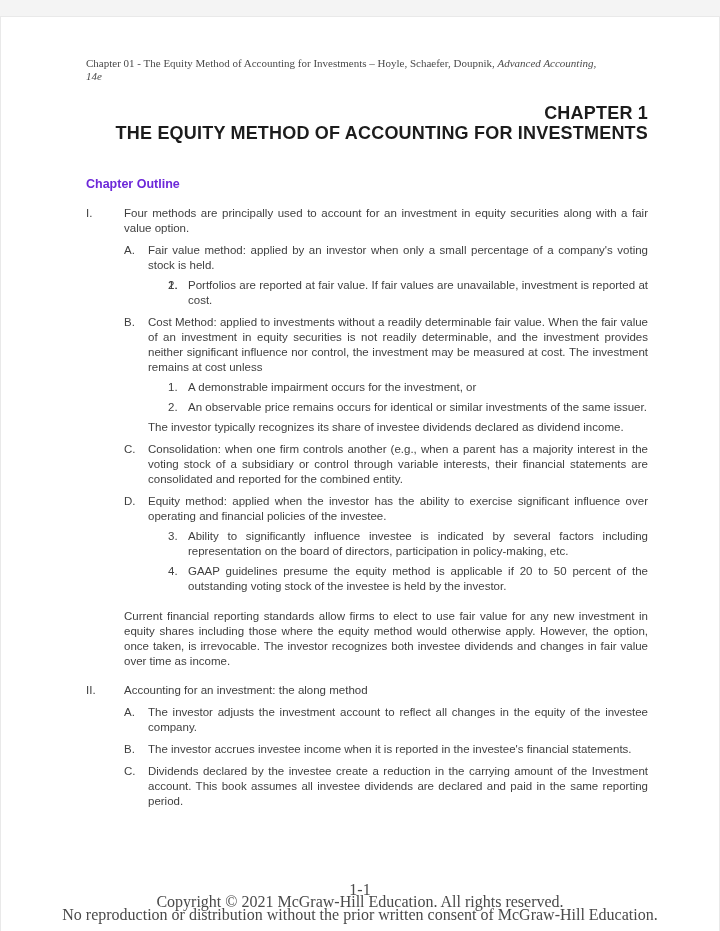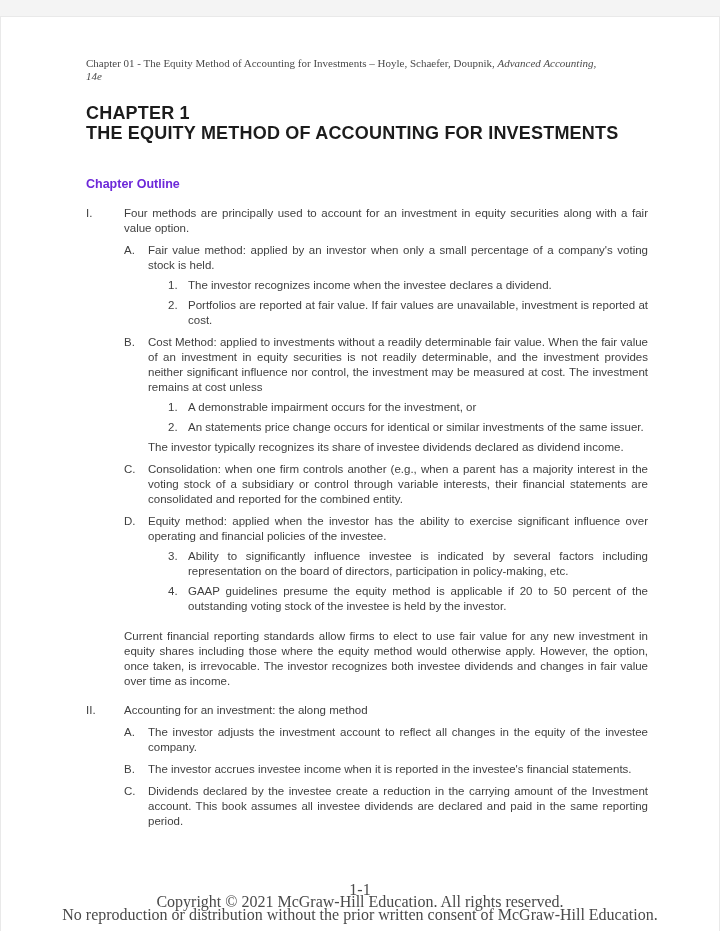--- a/index.html
+++ b/index.html
@@ -26,21 +26,21 @@
     font-family: "Liberation Serif", serif;
     font-size: 11px;
     line-height: 13px;
     color: #4a4a4a;
     text-align: left;
   }
   .running-header em { font-style: italic; }
   
   .title-block {
     margin-top: 21px;
-    text-align: left;
+    text-align: right;
     font-weight: bold;
     font-size: 18px;
     line-height: 19.5px;
     letter-spacing: 0.2px;
     color: #1c1c1c;
   }
   
   .outline-heading {
     margin: 34px 0 0 0;
     font-size: 12.5px;
@@ -86,25 +86,25 @@
     <div class="title-block">
       <div>CHAPTER 1</div>
       <div>THE EQUITY METHOD OF ACCOUNTING FOR INVESTMENTS</div>
     </div>
 
     <div class="outline-heading">Chapter Outline</div>
 
     <div class="outline" id="outline">
         <div class="row sec"><span class="marker">I.</span><span>Four methods are principally used to account for an investment in equity securities along with a fair value option.</span></div>
         <div class="row item"><span class="marker">A.</span><span>Fair value method: applied by an investor when only a small percentage of a company's voting stock is held.</span></div>
-        <div class="row sub"><span class="marker">1.</span><span>The investor recognizes income when the investee declares a dividend.</span></div>
+        <div class="row sub"><span class="marker">1.</span></div>
         <div class="row sub"><span class="marker">2.</span><span>Portfolios are reported at fair value. If fair values are unavailable, investment is reported at cost.</span></div>
         <div class="row item"><span class="marker">B.</span><span>Cost Method: applied to investments without a readily determinable fair value. When the fair value of an investment in equity securities is not readily determinable, and the investment provides neither significant influence nor control, the investment may be measured at cost. The investment remains at cost unless</span></div>
         <div class="row sub"><span class="marker">1.</span><span>A demonstrable impairment occurs for the investment, or</span></div>
-        <div class="row sub"><span class="marker">2.</span><span>An statements price change occurs for identical or similar investments of the same issuer.</span></div>
+        <div class="row sub"><span class="marker">2.</span><span>An observable price remains occurs for identical or similar investments of the same issuer.</span></div>
         <div class="row note"><span>The investor typically recognizes its share of investee dividends declared as dividend income.</span></div>
         <div class="row item"><span class="marker">C.</span><span>Consolidation: when one firm controls another (e.g., when a parent has a majority interest in the voting stock of a subsidiary or control through variable interests, their financial statements are consolidated and reported for the combined entity.</span></div>
         <div class="row item"><span class="marker">D.</span><span>Equity method: applied when the investor has the ability to exercise significant influence over operating and financial policies of the investee.</span></div>
         <div class="row sub"><span class="marker">3.</span><span>Ability to significantly influence investee is indicated by several factors including representation on the board of directors, participation in policy-making, etc.</span></div>
         <div class="row sub"><span class="marker">4.</span><span>GAAP guidelines presume the equity method is applicable if 20 to 50 percent of the outstanding voting stock of the investee is held by the investor.</span></div>
         <div class="row trailing"><span>Current financial reporting standards allow firms to elect to use fair value for any new investment in equity shares including those where the equity method would otherwise apply.  However, the option, once taken, is irrevocable. The investor recognizes both investee dividends and changes in fair value over time as income.</span></div>
         <div class="row sec"><span class="marker">II.</span><span>Accounting for an investment: the along method</span></div>
         <div class="row item"><span class="marker">A.</span><span>The investor adjusts the investment account to reflect all changes in the equity of the investee company.</span></div>
         <div class="row item"><span class="marker">B.</span><span>The investor accrues investee income when it is reported in the investee's financial statements.</span></div>
         <div class="row item"><span class="marker">C.</span><span>Dividends declared by the investee create a reduction in the carrying amount of the Investment account.  This book assumes all investee dividends are declared and paid in the same reporting period.</span></div>

